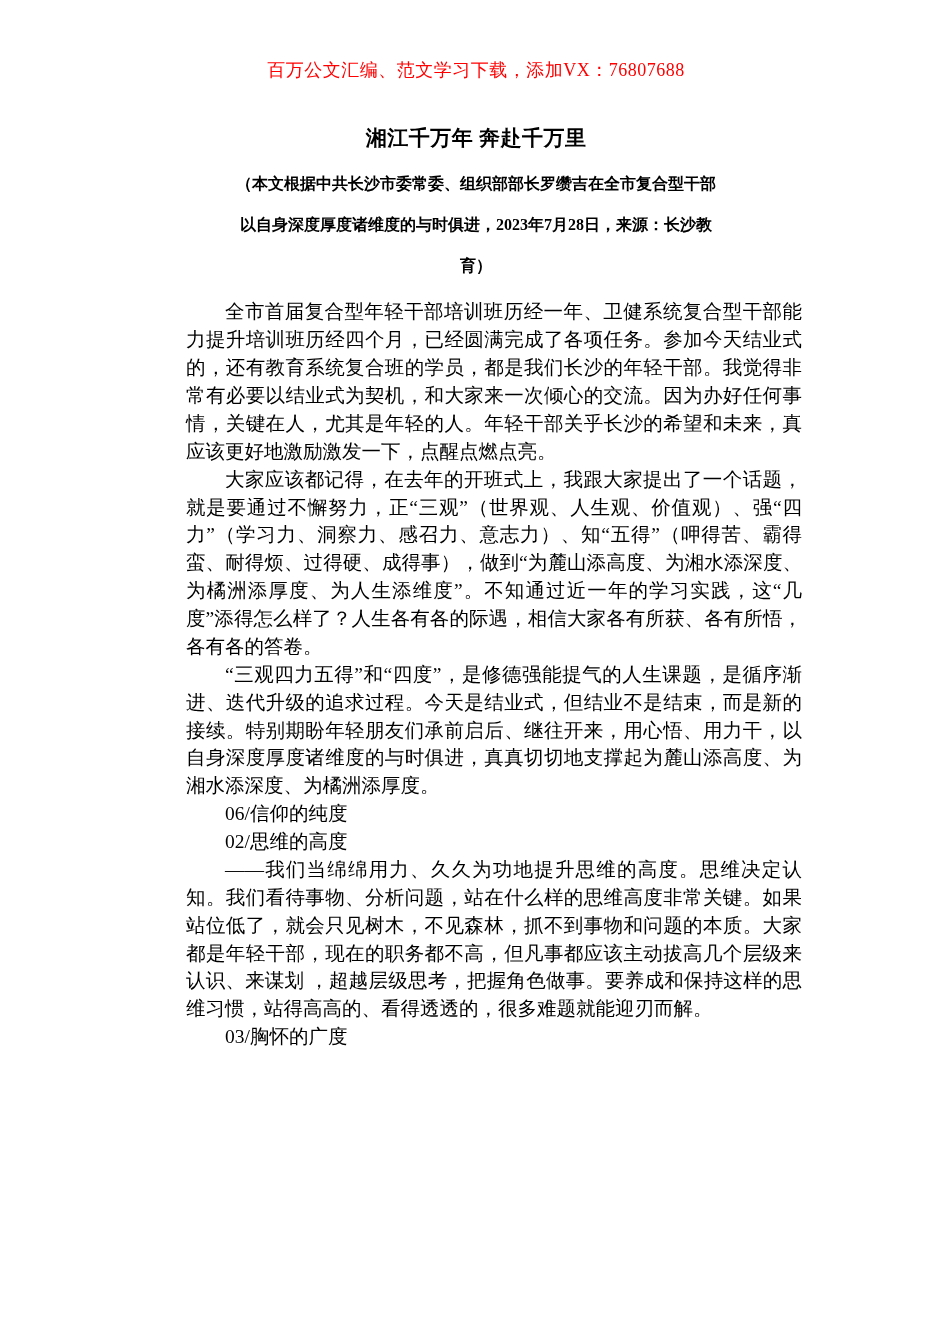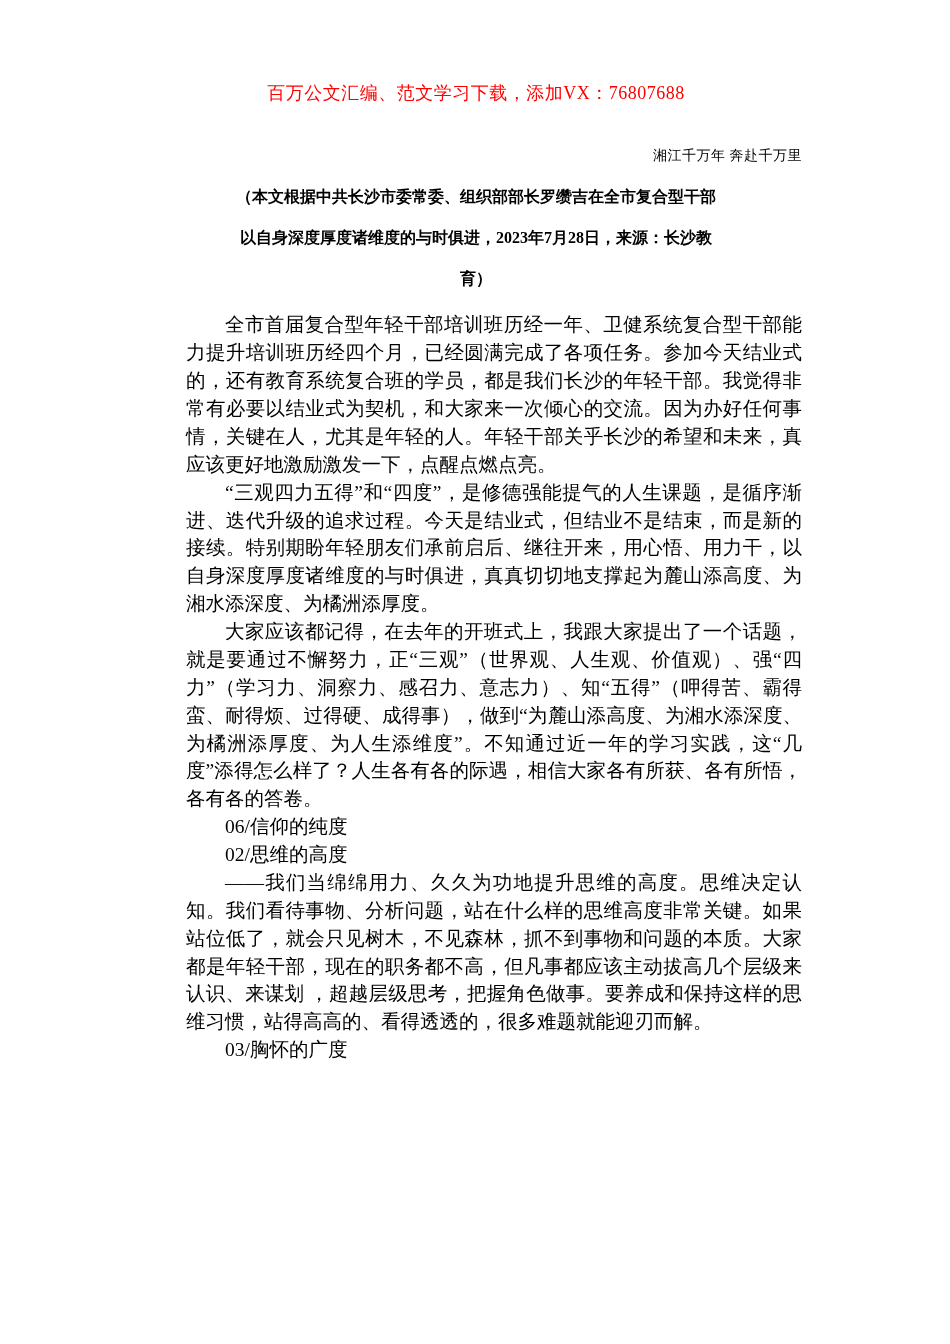--- a/index.html
+++ b/index.html
@@ -9,33 +9,33 @@
   }
   body {
     width: 950px;
     font-family: "Liberation Serif", "DejaVu Serif", serif;
     color: #000000;
   }
   .page {
     width: 950px;
     min-height: 1344px;
     box-sizing: border-box;
-    padding: 81px 148px 60px 150px;
+    padding: 58px 148px 60px 150px;
     background: #ffffff;
   }
   .header-notice {
     color: #ff0000;
     text-align: center;
     font-size: 18px;
     letter-spacing: 0.5px;
   }
   .doc-title {
-    text-align: right;
-    font-size: 14px;
-    font-weight: normal;
+    text-align: center;
+    font-size: 21px;
+    font-weight: bold;
     margin: 42px 0 0 0;
     letter-spacing: 0.5px;
   }
   .subtitle {
     text-align: center;
     font-weight: bold;
     font-size: 16px;
     line-height: 2.55;
     margin-top: 12px;
   }
@@ -68,21 +68,21 @@
   <h1 class="doc-title">湘江千万年 奔赴千万里</h1>
 
   <div class="subtitle">
     <div class="subtitle-line">（本文根据中共长沙市委常委、组织部部长罗缵吉在全市复合型干部</div>
     <div class="subtitle-line">以自身深度厚度诸维度的与时俱进，2023年7月28日，来源：长沙教</div>
     <div class="subtitle-line">育）</div>
   </div>
 
   <div class="body-text">
     <p class="para">全市首届复合型年轻干部培训班历经一年、卫健系统复合型干部能力提升培训班历经四个月，已经圆满完成了各项任务。参加今天结业式的，还有教育系统复合班的学员，都是我们长沙的年轻干部。我觉得非常有必要以结业式为契机，和大家来一次倾心的交流。因为办好任何事情，关键在人，尤其是年轻的人。年轻干部关乎长沙的希望和未来，真应该更好地激励激发一下，点醒点燃点亮。</p>
+    <p class="para">大家应该都记得，在去年的开班式上，我跟大家提出了一个话题，就是要通过不懈努力，正“三观”（世界观、人生观、价值观）、强“四力”（学习力、洞察力、感召力、意志力）、知“五得”（呷得苦、霸得蛮、耐得烦、过得硬、成得事），做到“为麓山添高度、为湘水添深度、为橘洲添厚度、为人生添维度”。不知通过近一年的学习实践，这“几度”添得怎么样了？人生各有各的际遇，相信大家各有所获、各有所悟，各有各的答卷。</p>
     <p class="para">“三观四力五得”和“四度”，是修德强能提气的人生课题，是循序渐进、迭代升级的追求过程。今天是结业式，但结业不是结束，而是新的接续。特别期盼年轻朋友们承前启后、继往开来，用心悟、用力干，以自身深度厚度诸维度的与时俱进，真真切切地支撑起为麓山添高度、为湘水添深度、为橘洲添厚度。</p>
-    <p class="para">大家应该都记得，在去年的开班式上，我跟大家提出了一个话题，就是要通过不懈努力，正“三观”（世界观、人生观、价值观）、强“四力”（学习力、洞察力、感召力、意志力）、知“五得”（呷得苦、霸得蛮、耐得烦、过得硬、成得事），做到“为麓山添高度、为湘水添深度、为橘洲添厚度、为人生添维度”。不知通过近一年的学习实践，这“几度”添得怎么样了？人生各有各的际遇，相信大家各有所获、各有所悟，各有各的答卷。</p>
     <p class="section-heading">06/信仰的纯度</p>
     <p class="section-heading">02/思维的高度</p>
     <p class="para">——我们当绵绵用力、久久为功地提升思维的高度。思维决定认知。我们看待事物、分析问题，站在什么样的思维高度非常关键。如果站位低了，就会只见树木，不见森林，抓不到事物和问题的本质。大家都是年轻干部，现在的职务都不高，但凡事都应该主动拔高几个层级来认识、来谋划 ，超越层级思考，把握角色做事。要养成和保持这样的思维习惯，站得高高的、看得透透的，很多难题就能迎刃而解。</p>
     <p class="section-heading">03/胸怀的广度</p>
   </div>
 
 </div>
 
 </body></html>

